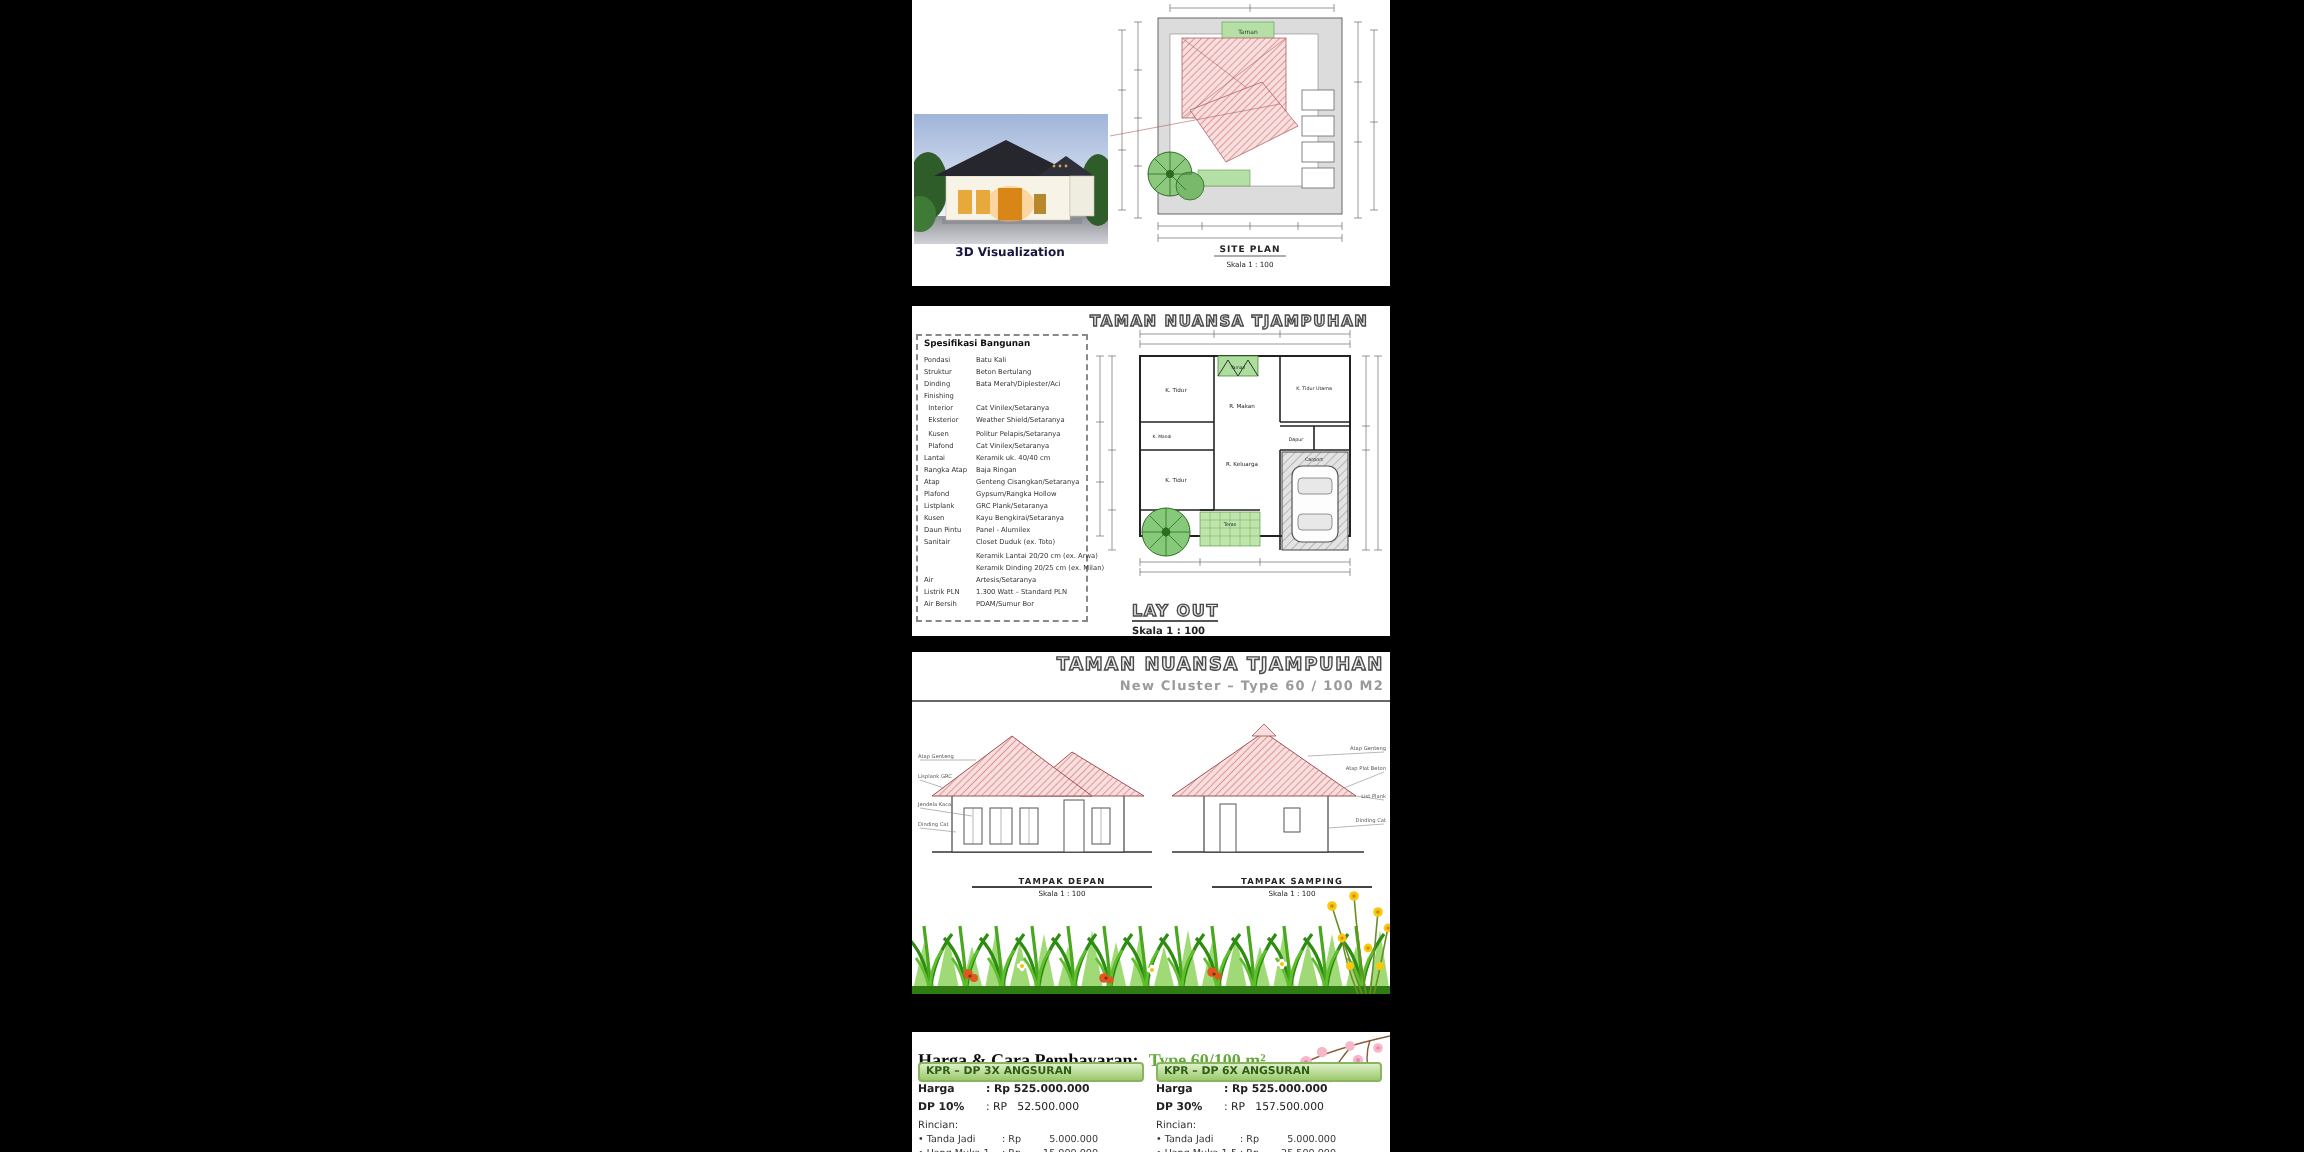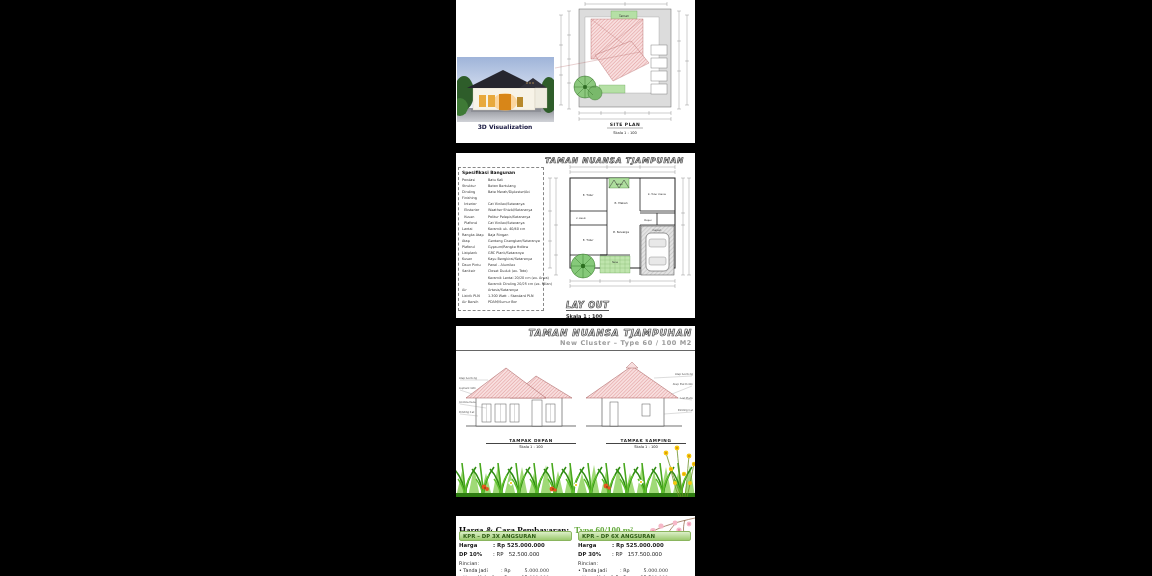--- a/index.html
+++ b/index.html
@@ -13,21 +13,21 @@
   .sec4{top:516px;height:76px;}
 
   
   .photo3d{position:absolute;left:1px;top:57px;width:97px;height:65px;overflow:hidden;}
   .photo-caption{position:absolute;left:0;top:123px;width:98px;text-align:center;
       font-size:6px;font-weight:bold;color:#16163f;}
   .siteplan{position:absolute;left:99px;top:1px;}
 
   
   .outline-title{font-weight:bold;color:#ececec;-webkit-text-stroke:0.7px #4a4a4a;
-      letter-spacing:0.8px;white-space:nowrap;font-style:italic;}
+      letter-spacing:0.8px;white-space:nowrap;}
 
   
   .sec2-header{position:absolute;left:89px;top:3px;font-size:7.5px;}
   .specbox{position:absolute;left:2px;top:14px;width:86px;height:144px;
       border:1px dashed #888;background:#fff;padding:2px 3px;box-sizing:border-box;}
   .spec-title{font-size:4.4px;font-weight:bold;color:#111;margin-bottom:2px;}
   .spec-row{display:flex;line-height:6.1px;}
   .sl{width:26px;font-size:3.4px;color:#333;white-space:pre;flex:none;}
   .sv{font-size:3.4px;color:#333;white-space:nowrap;}
   .floorplan{position:absolute;left:89px;top:10px;}

